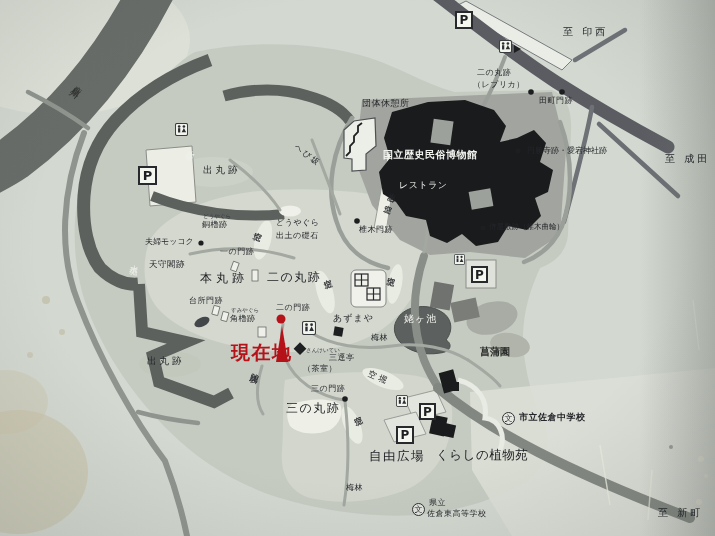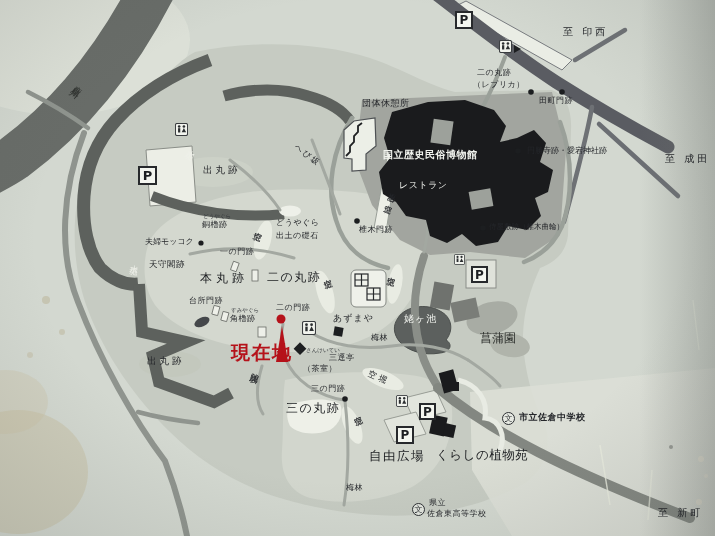--- a/index.html
+++ b/index.html
@@ -256,21 +256,21 @@
   <div class="lb white" style="left:404px;top:314px;font-size:10px;">姥ヶ池</div>
   <div class="lb sm" style="left:371px;top:334px;">梅林</div>
   <div class="lb sm" style="left:346px;top:484px;">梅林</div>
 
   <div class="lb vt" style="left:257px;top:224px;font-size:8.5px;transform:rotate(18deg);">空堀</div>
   <div class="lb vt" style="left:320px;top:274px;font-size:8.5px;transform:rotate(-18deg);">空堀</div>
   <div class="lb vt" style="left:389px;top:269px;font-size:8.5px;transform:rotate(12deg);">空堀</div>
   <div class="lb" style="left:370px;top:369px;font-size:8.5px;transform:rotate(24deg);letter-spacing:3px;">空堀</div>
   <div class="lb vt" style="left:349px;top:412px;font-size:8.5px;transform:rotate(-26deg);">空堀</div>
 
-  <div class="lb" style="left:480px;top:332px;font-size:12px;font-weight:normal;color:#2a2d2a;letter-spacing:0;">菖蒲園</div>
+  <div class="lb" style="left:480px;top:347px;font-size:10px;font-weight:bold;color:#2a2d2a;letter-spacing:0;">菖蒲園</div>
   <div class="lb big" style="left:369px;top:449px;font-size:12.5px;">自由広場</div>
   <div class="lb big" style="left:436px;top:448px;font-size:12.5px;letter-spacing:0.5px;">くらしの植物苑</div>
   <div class="lb" style="left:519px;top:413px;letter-spacing:0.5px;font-weight:bold;">市立佐倉中学校</div>
   <div class="lb sm" style="left:429px;top:499px;">県立</div>
   <div class="lb sm" style="left:427px;top:510px;">佐倉東高等学校</div>
 
   <div class="p-icon" style="left:138px;top:166px;width:19px;height:19px;font-size:13px;">
         <span>P</span>
       </div>
   <div class="p-icon" style="left:455px;top:11px;width:18px;height:18px;font-size:12px;">

